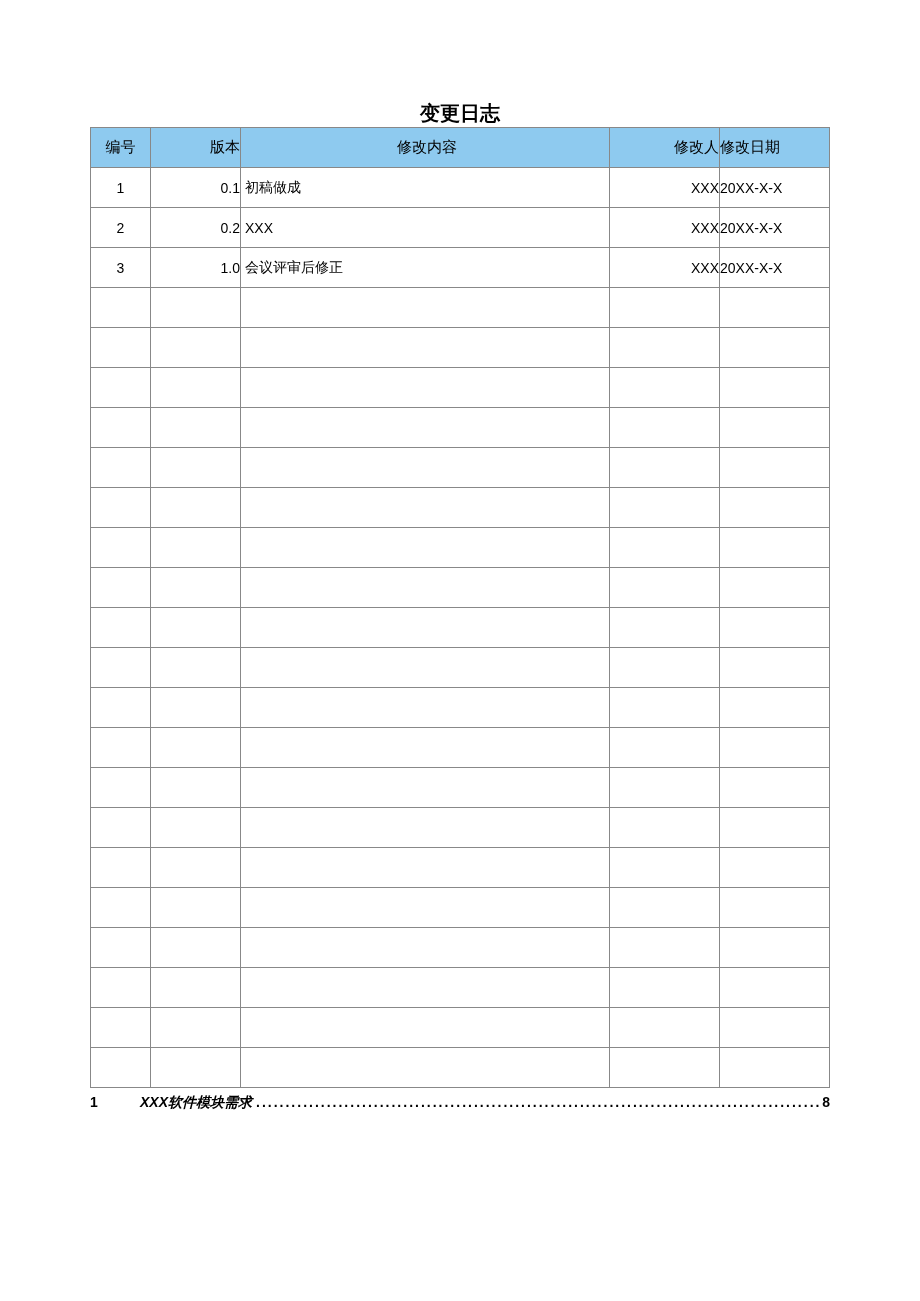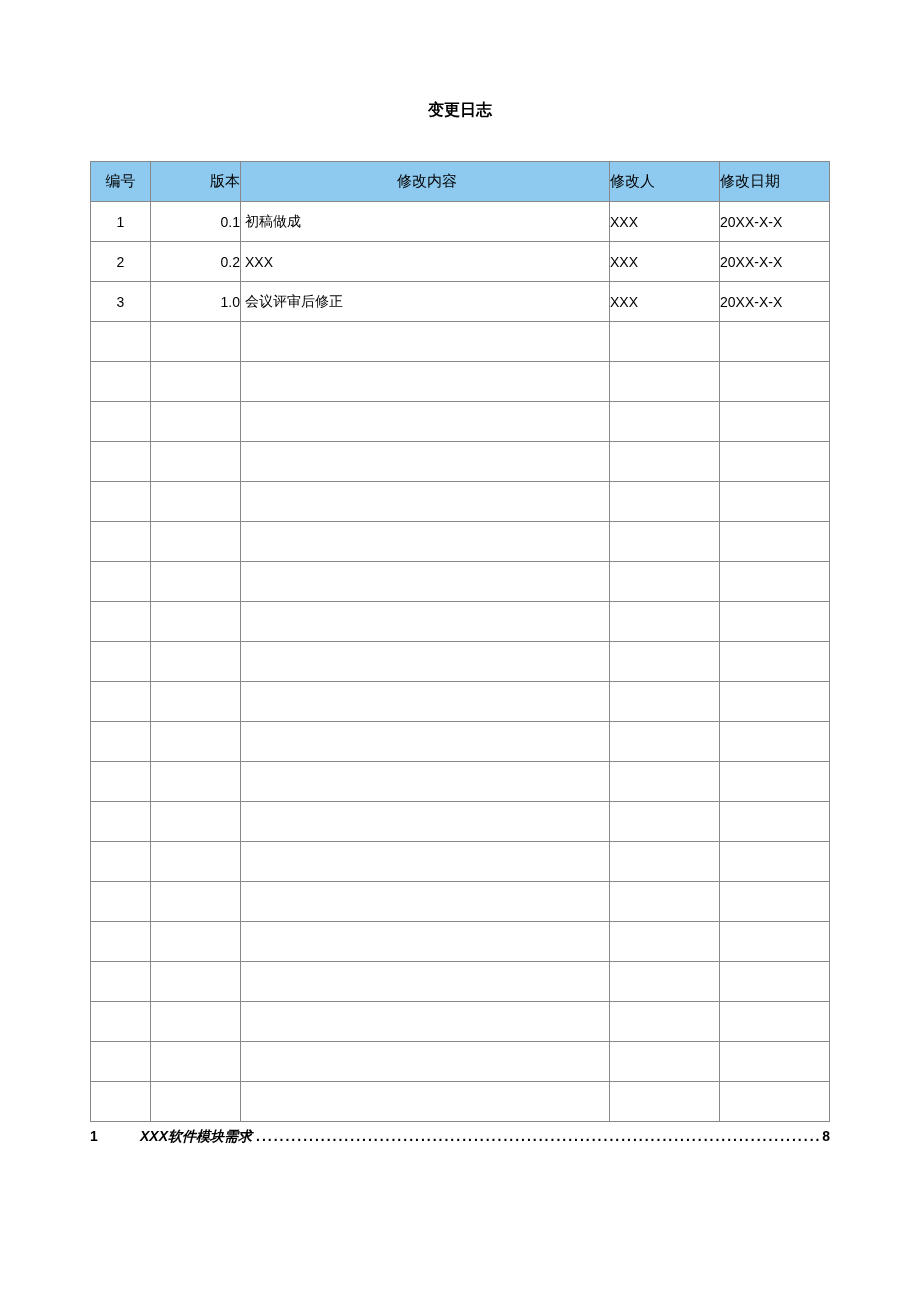--- a/index.html
+++ b/index.html
@@ -4,23 +4,22 @@
   <style>
     * { margin: 0; padding: 0; box-sizing: border-box; }
     body {
       font-family: "Microsoft YaHei", "SimSun", Arial, sans-serif;
       background: #fff;
       width: 920px;
       padding: 100px 90px 60px 90px;
     }
     .title {
       text-align: center;
-      font-size: 16px;
+      font-size: 20px;
       font-weight: bold;
-      margin-bottom: 40px;
       color: #000;
     }
     table {
       width: 100%;
       border-collapse: collapse;
       padding-left: 8px;
     }
     th, td {
       border: 1px solid #888;
       height: 40px;
@@ -30,21 +29,21 @@
     th {
       background: #8ecaef;
       color: #000;
       font-weight: normal;
       text-align: center;
       font-size: 15px;
     }
     .col-id { width: 60px; text-align: center; }
     .col-ver { width: 90px; text-align: right; }
     .col-content { text-align: left; padding-left: 4px; }
-    .col-modifier { width: 110px; text-align: left; }
+    .col-modifier { width: 110px; text-align: right; }
     .col-date { width: 110px; text-align: left; }
     .toc-line {
       display: flex;
       align-items: baseline;
       font-size: 14px;
       font-weight: bold;
       margin-top: 6px;
       white-space: nowrap;
     }
     .toc-num { width: 50px; flex-shrink: 0; }

